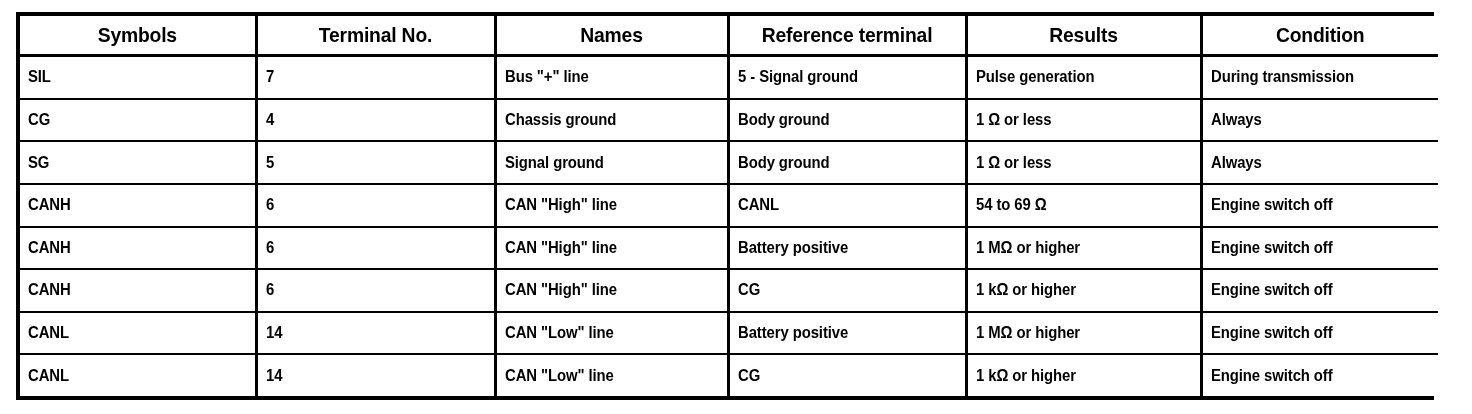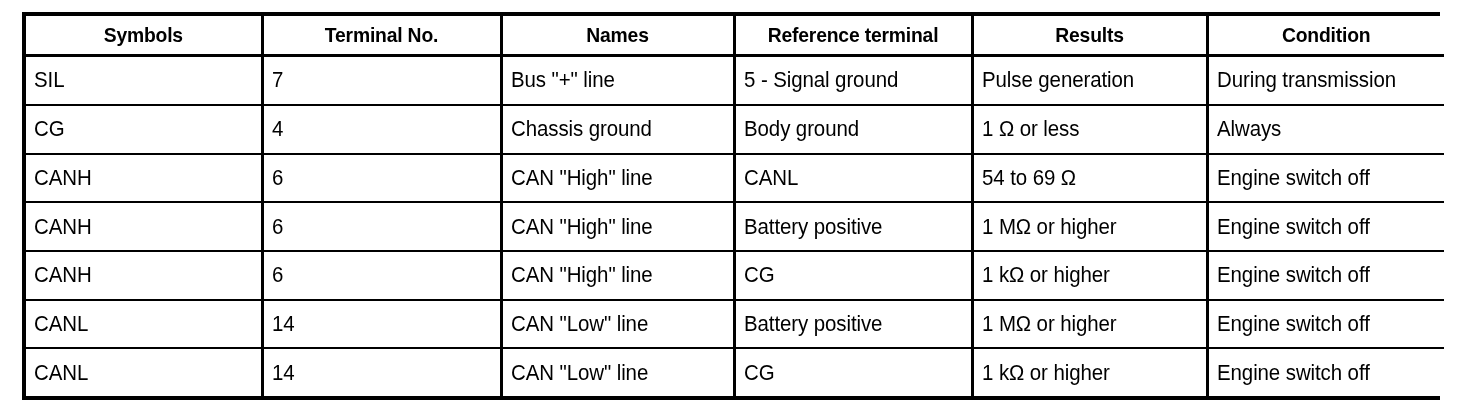--- a/index.html
+++ b/index.html
@@ -19,21 +19,21 @@
   .sheet {
     position: relative;
     width: 1472px;
     height: 414px;
     background: #ffffff;
   }
 
   
   .table-wrap {
     position: absolute;
-    left: 22px;
+    left: 16px;
     top: 12px;
     width: 1418px;
     height: 388px;
     box-sizing: border-box;
     border: 4px solid #000000;
     background: #a16207;
   }
 
   table.inspect {
     width: 100%;
@@ -76,22 +76,22 @@
   tbody tr.first-body-row > td {
     border-top: 3px solid #000000;
   }
 
   
   tbody td {
     height: 38px;
     padding: 0 8px;
     text-align: left;
     vertical-align: middle;
-    font-size: 22px;
-    font-weight: normal;
+    font-size: 16px;
+    font-weight: bold;
     font-stretch: condensed;
     letter-spacing: -0.1px;
     border-right: 3px solid #000000;
     border-bottom: 2px solid #000000;
     white-space: nowrap;
     overflow: hidden;
     background: #ffffff;
   }
   tbody td:last-child { border-right: none; }
   tbody tr:last-child td { border-bottom: none; }
@@ -153,20 +153,28 @@
         </tr>
         <tr>
           <td><span class="cell-text">CG</span></td>
           <td><span class="cell-text">4</span></td>
           <td><span class="cell-text">Chassis ground</span></td>
           <td><span class="cell-text">Body ground</span></td>
           <td><span class="cell-text">1 Ω or less</span></td>
           <td><span class="cell-text">Always</span></td>
         </tr>
         <tr>
+          <td><span class="cell-text">SG</span></td>
+          <td><span class="cell-text">5</span></td>
+          <td><span class="cell-text">Signal ground</span></td>
+          <td><span class="cell-text">Body ground</span></td>
+          <td><span class="cell-text">1 Ω or less</span></td>
+          <td><span class="cell-text">Always</span></td>
+        </tr>
+        <tr>
           <td><span class="cell-text">CANH</span></td>
           <td><span class="cell-text">6</span></td>
           <td><span class="cell-text">CAN "High" line</span></td>
           <td><span class="cell-text">CANL</span></td>
           <td><span class="cell-text">54 to 69 Ω</span></td>
           <td><span class="cell-text">Engine switch off</span></td>
         </tr>
         <tr>
           <td><span class="cell-text">CANH</span></td>
           <td><span class="cell-text">6</span></td>

